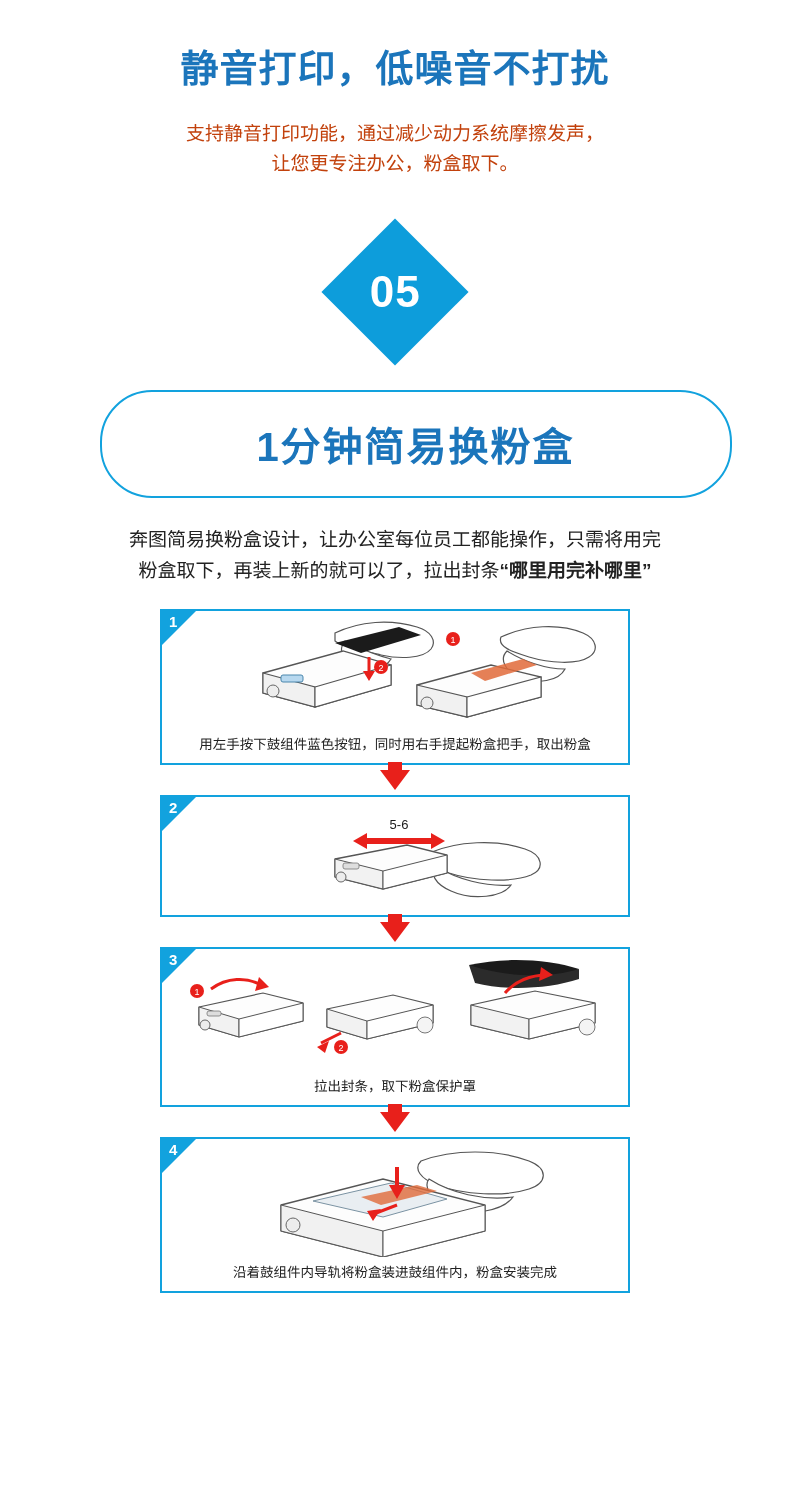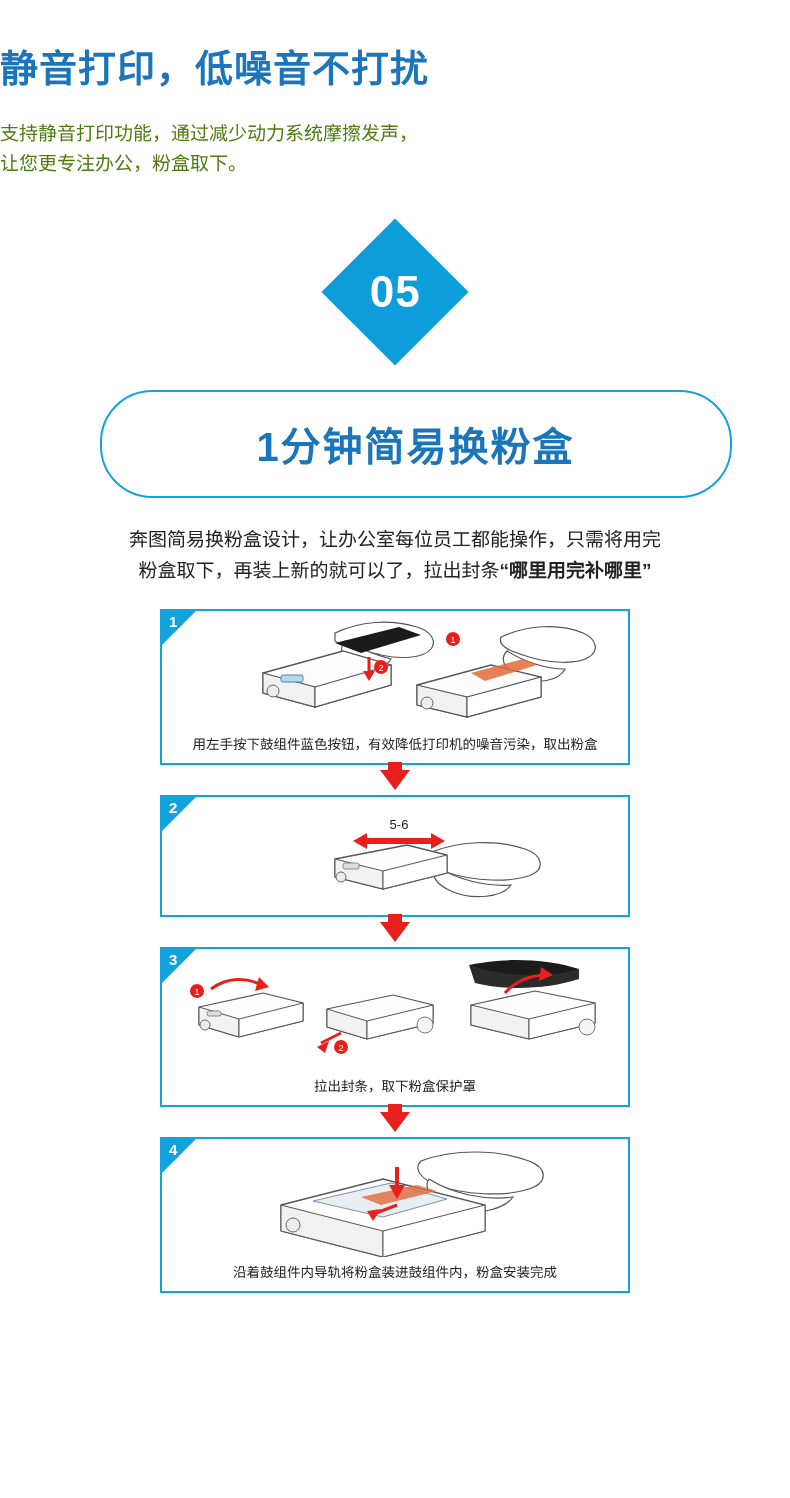--- a/index.html
+++ b/index.html
@@ -13,34 +13,34 @@
     background: #ffffff;
     font-family: "Liberation Sans", "DejaVu Sans", sans-serif;
     color: #1b1b1b;
     overflow: hidden;
     position: relative;
   }
 
   
   .silent-block {
     padding-top: 22px;
-    text-align: left;
+    text-align: center;
   }
   .silent-title {
     font-size: 38px;
     font-weight: bold;
     color: #1b75bb;
     letter-spacing: 1px;
     line-height: 1.2;
   }
   .silent-desc {
     margin-top: 20px;
     font-size: 19px;
     line-height: 1.62;
-    color: #4d7c0f;
+    color: #c2410c;
     font-weight: normal;
   }
   .silent-desc div { white-space: nowrap; }
 
   
   .badge-wrap {
     margin-top: 60px;
     display: flex;
     justify-content: center;
   }
@@ -217,21 +217,21 @@
         <circle cx="242" cy="92" r="6" fill="#ededed" stroke="#666" stroke-width="1"></circle>
 
         <circle cx="268" cy="28" r="7" fill="#e8201b"></circle>
         <text x="268" y="32" font-size="9" fill="#fff" text-anchor="middle" font-family="Liberation Sans, sans-serif">1</text>
         <path d="M184 46 L184 62" stroke="#e8201b" stroke-width="3"></path>
         <path d="M178 60 L190 60 L184 70 Z" fill="#e8201b"></path>
         <circle cx="196" cy="56" r="7" fill="#e8201b"></circle>
         <text x="196" y="60" font-size="9" fill="#fff" text-anchor="middle" font-family="Liberation Sans, sans-serif">2</text>
       </svg>
     </div>
-    <div class="step-cap">用左手按下鼓组件蓝色按钮，有效降低打印机的噪音污染，取出粉盒</div>
+    <div class="step-cap">用左手按下鼓组件蓝色按钮，同时用右手提起粉盒把手，取出粉盒</div>
   </div>
 
   <div class="arrow-wrap">
       <div class="arrow"></div>
     </div>
 
   <div class="step">
     <div class="step-corner"></div>
     <div class="step-num">2</div>
     <div class="step-art">

